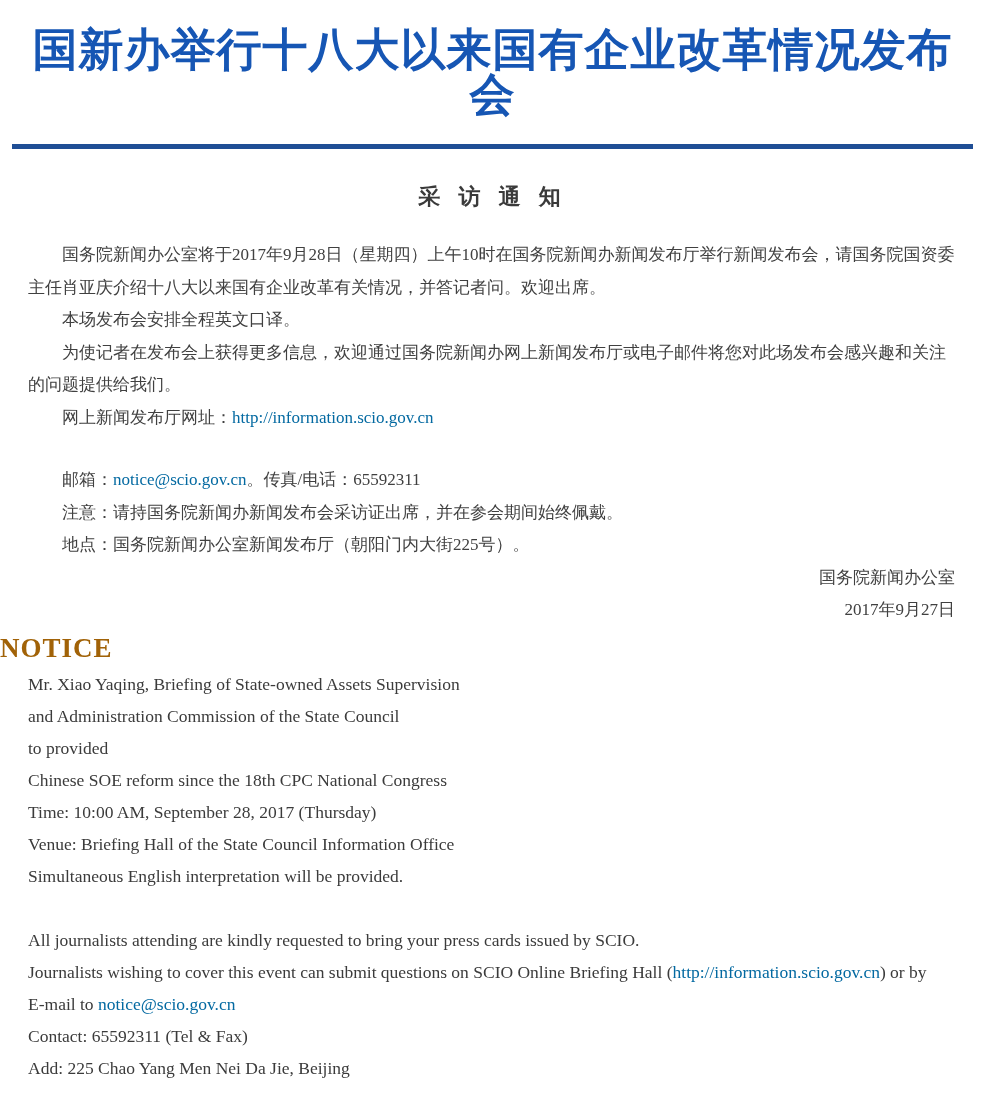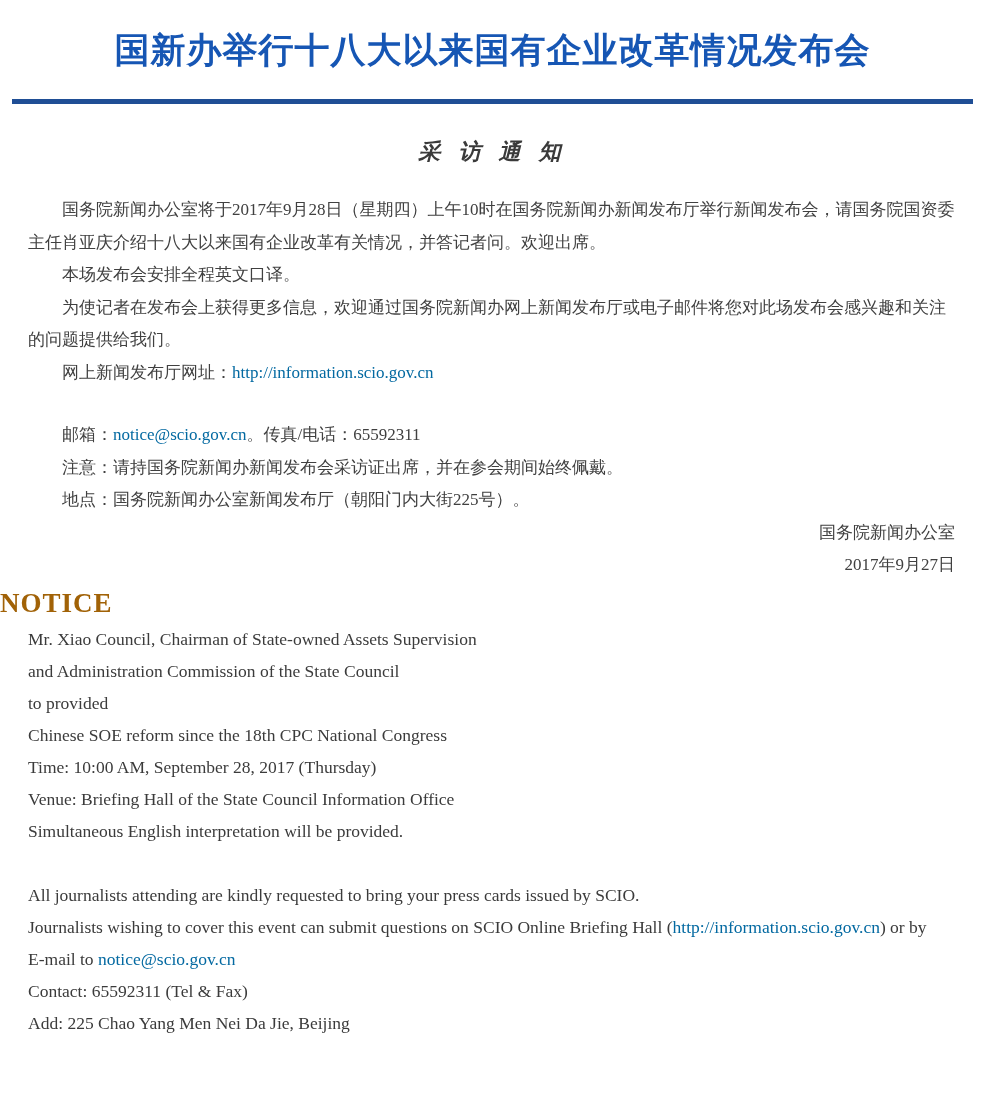--- a/index.html
+++ b/index.html
@@ -15,41 +15,40 @@
     min-height: 1100px;
     background: #ffffff;
     overflow: hidden;
   }
   
   .page-title {
     margin: 27px 12px 0 12px;
     text-align: center;
     font-family: "Liberation Sans", sans-serif;
     font-weight: bold;
-    font-size: 35px;
+    font-size: 45px;
     line-height: 45px;
     color: #1656b4;
     letter-spacing: 1px;
   }
   .title-divider {
     height: 5px;
     background: #1f4e95;
     margin: 27px 12px 0 12px;
   }
   
   .cn-heading {
     margin: 34px 0 0 0;
     text-align: center;
     font-family: "Liberation Sans", sans-serif;
     font-weight: bold;
     font-size: 22px;
     line-height: 28px;
     color: #3a3a3a;
     letter-spacing: 6px;
-    font-style: italic;
   }
   .cn-body { margin-top: 28px; }
   .cn-body p {
     margin: 0 30px 0 28px;
     font-size: 17px;
     line-height: 32.5px;
     color: #404040;
     text-indent: 2em;
   }
   .cn-body p.signature {
@@ -105,21 +104,21 @@
       <p>地点：国务院新闻办公室新闻发布厅（朝阳门内大街225号）。</p>
       <p class="signature">国务院新闻办公室</p>
       <p class="signature">2017年9月27日</p>
     </div>
   </div>
 
   <div class="en-section">
     <h2 class="en-heading">NOTICE</h2>
 
     <div class="en-body">
-      <p>Mr. Xiao Council, Chairman of State-owned Assets Supervision</p>
+      <p>Mr. Xiao Yaqing, Briefing of State-owned Assets Supervision</p>
       <p>and Administration Commission of the State Council</p>
       <p>to provided</p>
       <p>Chinese SOE reform since the 18th CPC National Congress</p>
       <p>Time: 10:00 AM, September 28, 2017 (Thursday)</p>
       <p>Venue: Briefing Hall of the State Council Information Office</p>
       <p>Simultaneous English interpretation will be provided.</p>
 
       <div class="spacer-blank-line-en"></div>
 
       <p>All journalists attending are kindly requested to bring your press cards issued by SCIO.</p>

